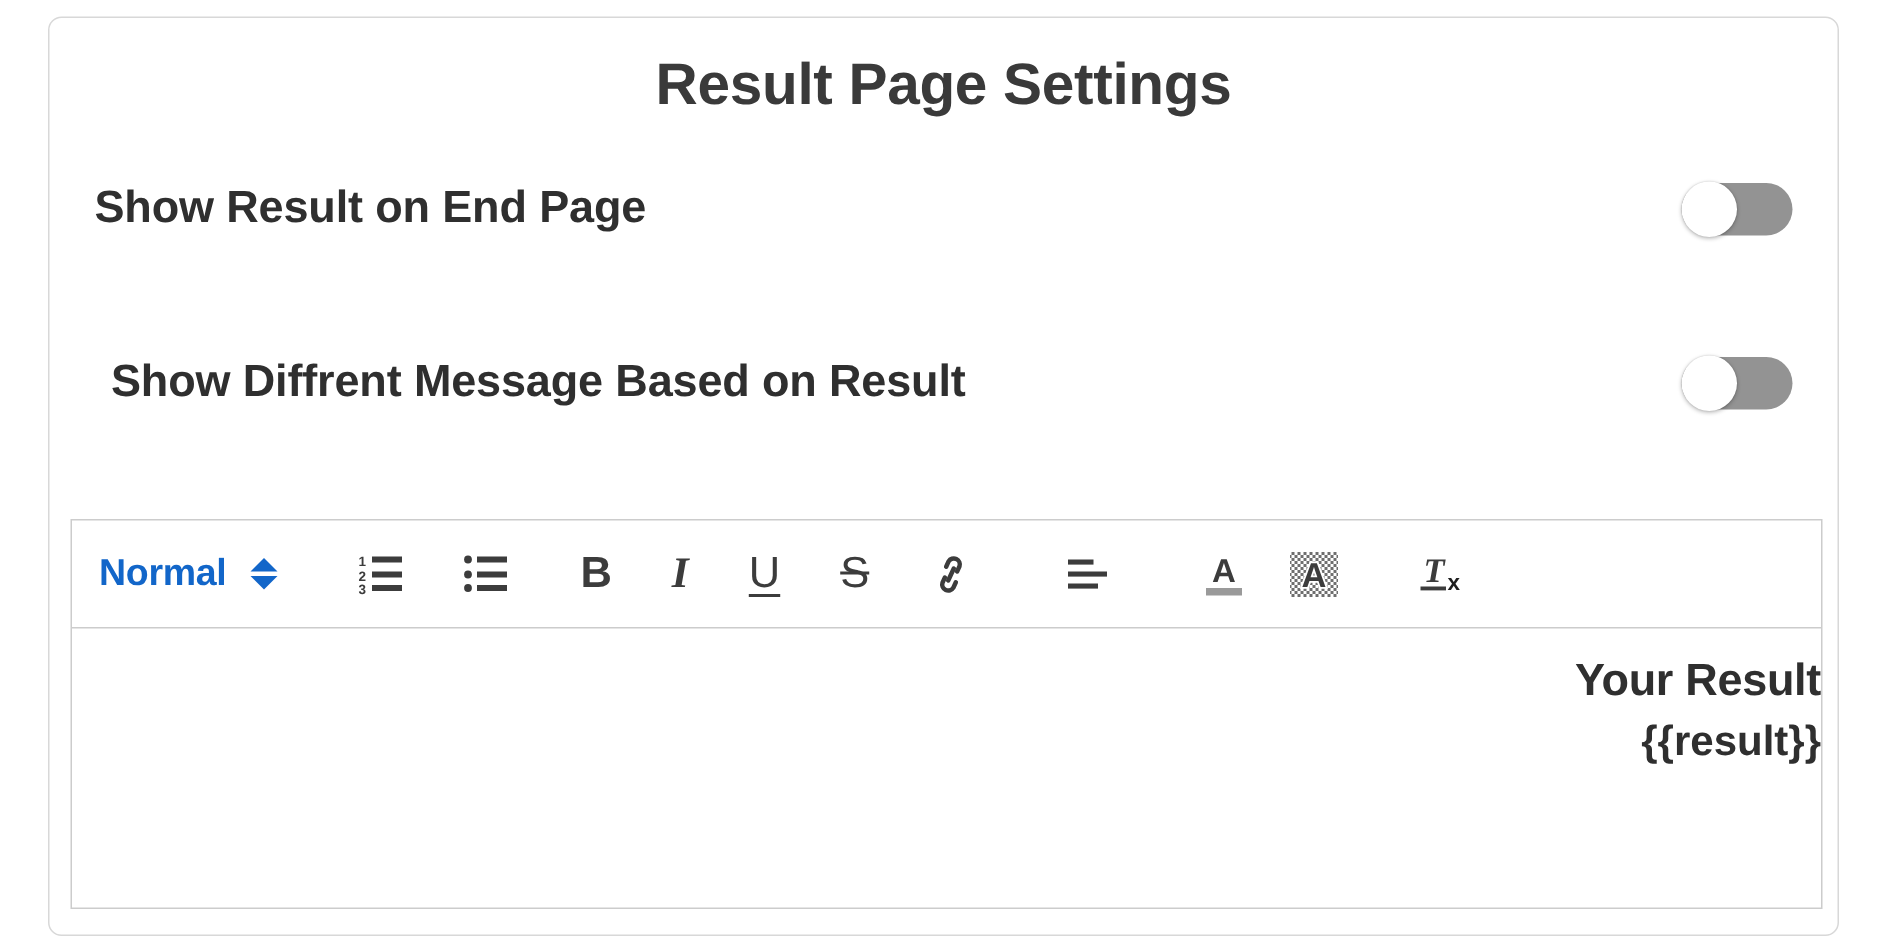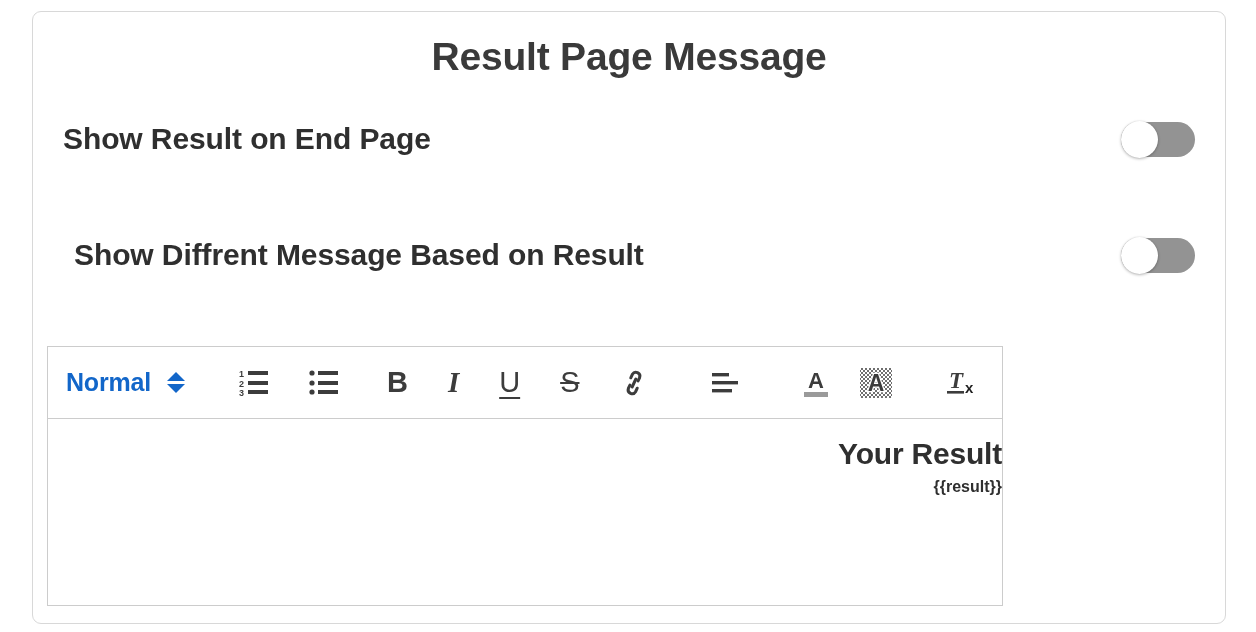--- a/index.html
+++ b/index.html
@@ -77,21 +77,21 @@
     border-radius: 50%;
     background: #ffffff;
     box-shadow: 0 1px 3px rgba(0,0,0,0.28), 0 0 1px rgba(0,0,0,0.18);
   }
 
   
   .editor {
     position: absolute;
     left: 14px;
     top: 334px;
-    width: 956px;
+    width: 1168px;
     height: 260px;
     box-sizing: border-box;
     border: 1px solid #cccccc;
     background: #ffffff;
   }
 
   .editor-toolbar {
     height: 72px;
     border-bottom: 1px solid #cccccc;
     display: flex;
@@ -161,32 +161,32 @@
     cursor: text;
   }
   .editor-heading {
     font-size: 30px;
     font-weight: bold;
     color: #2f2f2f;
     margin: 0;
     letter-spacing: -0.2px;
   }
   .editor-sub {
-    font-size: 16px;
+    font-size: 28px;
     font-weight: bold;
     color: #2f2f2f;
     margin: 7px 0 0 0;
   }
 </style>
 </head>
 <body>
 
 <div class="settings-card">
 
-  <h1 class="page-title">Result Page Message</h1>
+  <h1 class="page-title">Result Page Settings</h1>
 
   <div class="settings-rows">
 
     <div class="setting-row">
       <span class="setting-label">Show Result on End Page</span>
       <div class="toggle">
         <div class="knob"></div>
       </div>
     </div>
 

